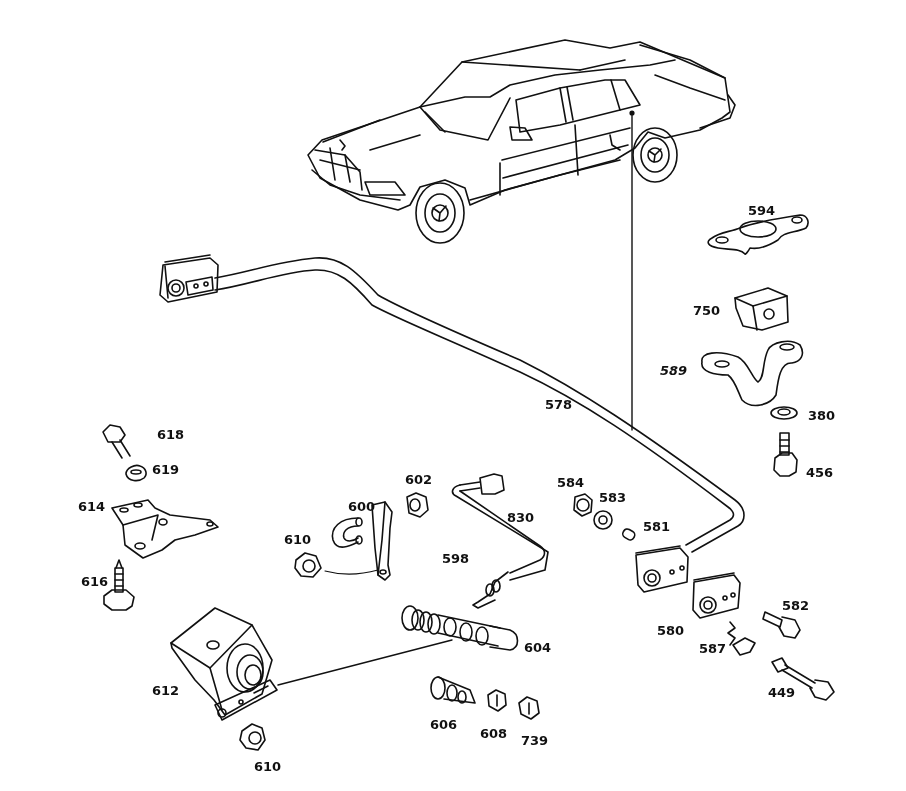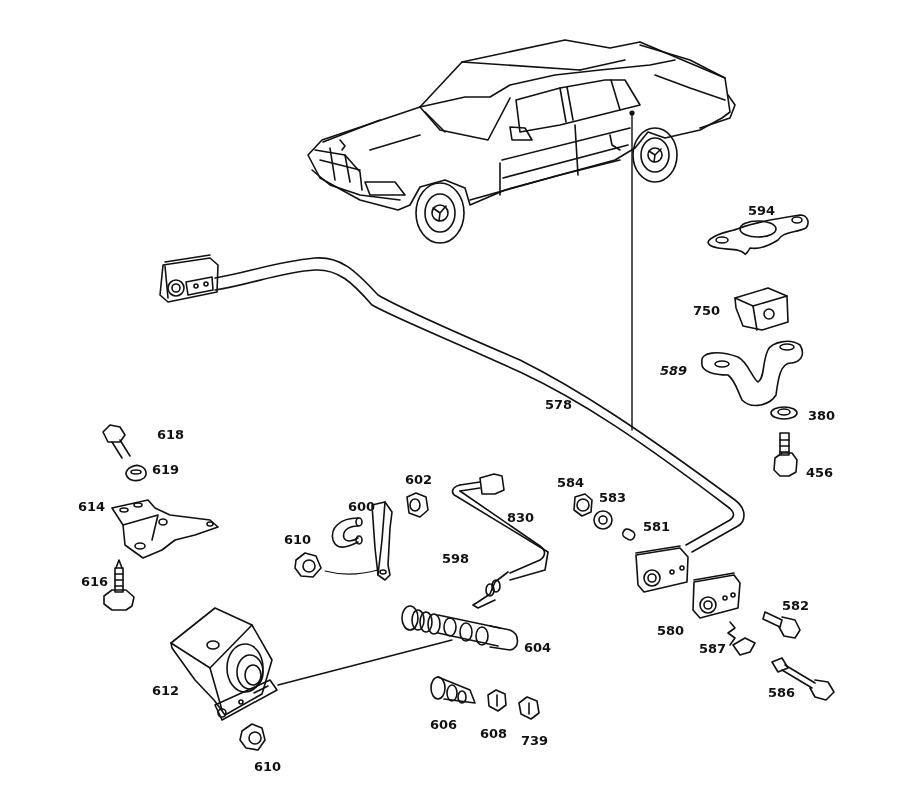--- a/index.html
+++ b/index.html
@@ -285,21 +285,21 @@
   <span class="label" style="left:808px;top:409px;">380</span>
   <span class="label" style="left:806px;top:466px;">456</span>
   <span class="label" style="left:507px;top:398px;margin-left:38px;">578</span>
 
   <span class="label" style="left:557px;top:476px;">584</span>
   <span class="label" style="left:599px;top:491px;">583</span>
   <span class="label" style="left:643px;top:520px;">581</span>
   <span class="label" style="left:657px;top:612px;margin-top:12px;">580</span>
   <span class="label" style="left:782px;top:599px;">582</span>
   <span class="label" style="left:699px;top:642px;">587</span>
-  <span class="label" style="left:768px;top:686px;">586</span>
+  <span class="label" style="left:768px;top:686px;">449</span>
 
   <span class="label" style="left:405px;top:473px;">602</span>
   <span class="label" style="left:324px;top:500px;margin-left:24px;">600</span>
   <span class="label" style="left:284px;top:533px;">610</span>
   <span class="label" style="left:401px;top:552px;margin-left:41px;">598</span>
   <span class="label" style="left:507px;top:511px;">830</span>
 
   <span class="label" style="left:524px;top:641px;text-align:right;">604</span>
   <span class="label" style="left:430px;top:718px;">606</span>
   <span class="label" style="left:480px;top:727px;">608</span>

